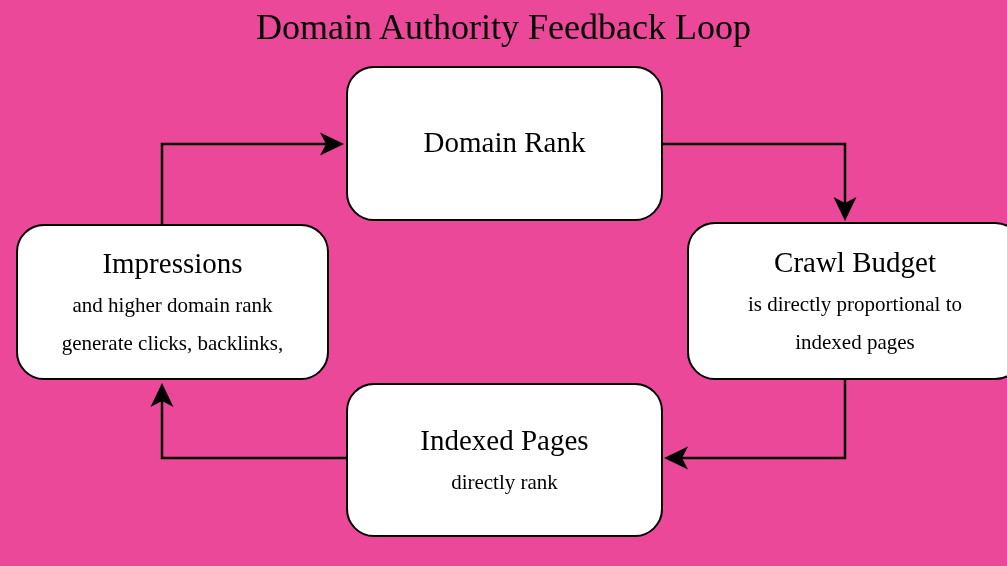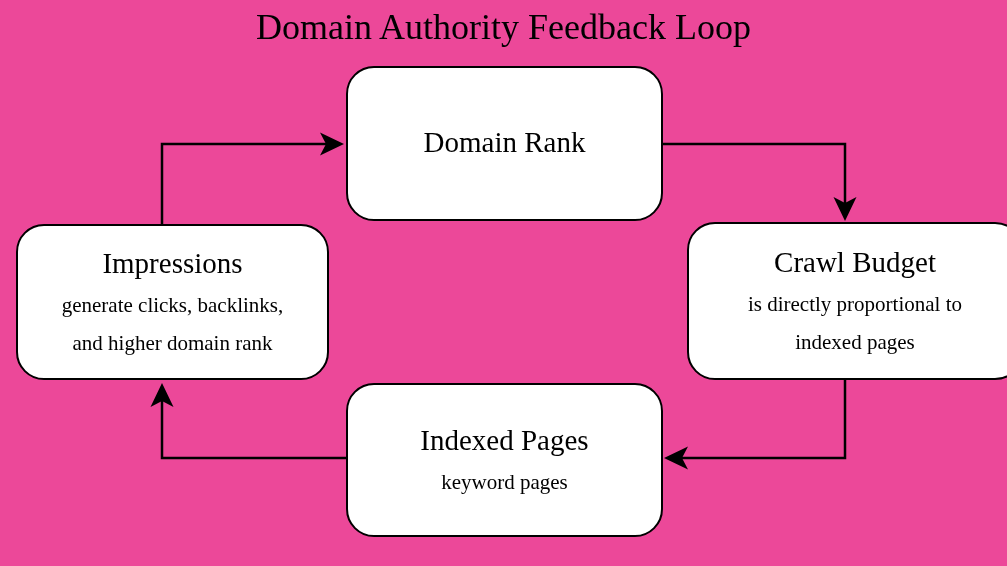--- a/index.html
+++ b/index.html
@@ -102,28 +102,28 @@
       <polygon class="edge-head" points="162,383 150.5,407 162,401 173.5,407"></polygon>
     </g>
   </svg>
 
   <div class="node" id="node-domain-rank">
     <div class="node-title">Domain Rank</div>
   </div>
 
   <div class="node" id="node-impressions">
     <div class="node-title">Impressions</div>
+    <div class="node-line">and higher domain rank</div>
     <div class="node-line">generate clicks, backlinks,</div>
-    <div class="node-line">and higher domain rank</div>
   </div>
 
   <div class="node" id="node-crawl-budget">
     <div class="node-title">Crawl Budget</div>
     <div class="node-line">is directly proportional to</div>
     <div class="node-line">indexed pages</div>
   </div>
 
   <div class="node" id="node-indexed-pages">
     <div class="node-title">Indexed Pages</div>
-    <div class="node-line">keyword pages</div>
+    <div class="node-line">directly rank</div>
   </div>
 
 </div>
 
 </body></html>

